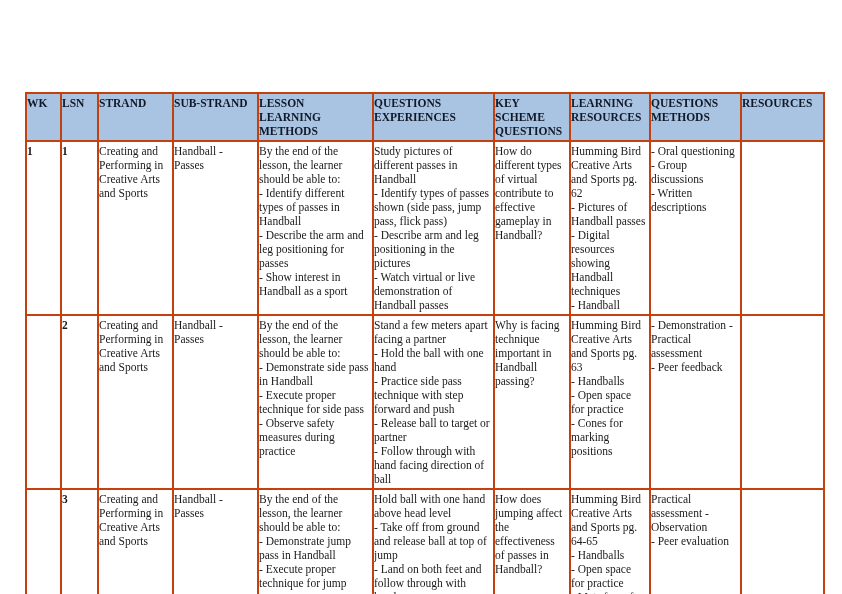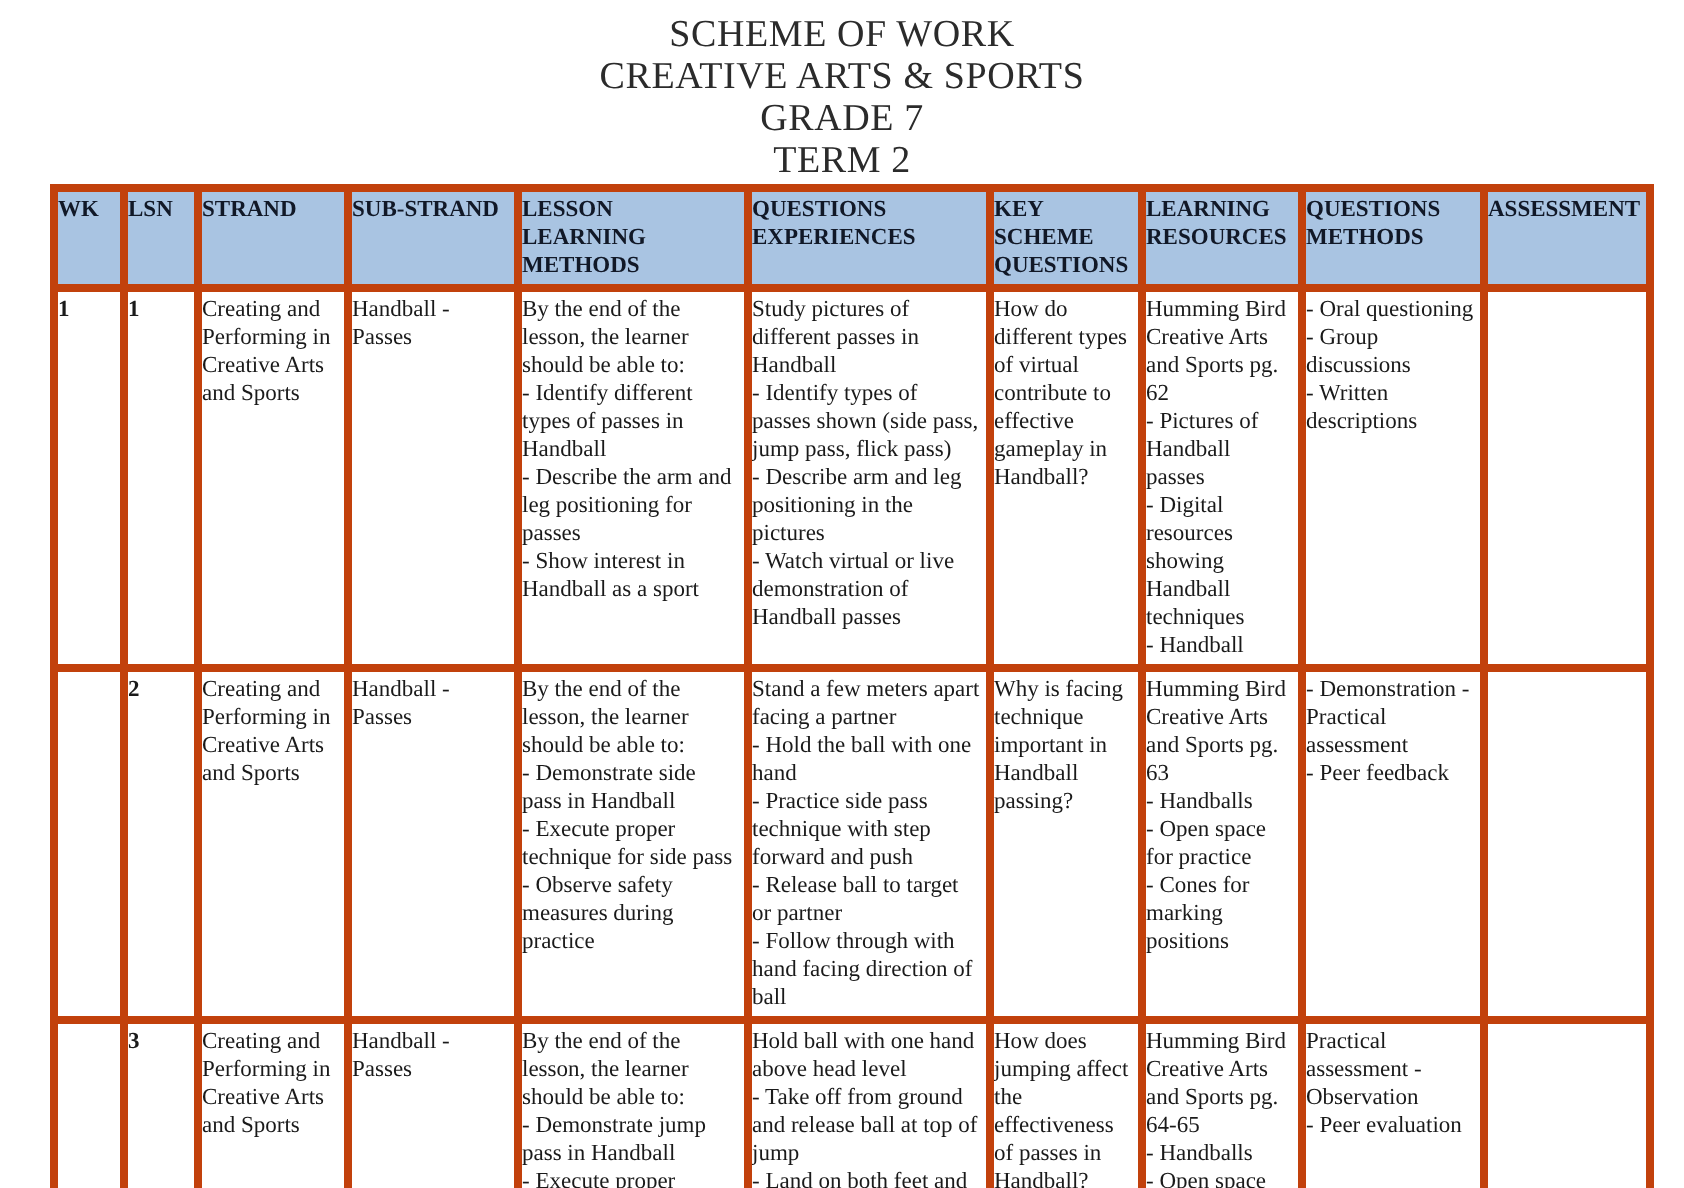--- a/index.html
+++ b/index.html
@@ -30,21 +30,21 @@
     position: absolute;
     left: 25px;
     top: 92px;
     width: 798px;
     border-collapse: collapse;
     table-layout: fixed;
     border: 2px solid #000000;
   }
   table.scheme th,
   table.scheme td {
-    border: 4px solid #c2410c;
+    border: 2px solid #c2410c;
     vertical-align: top;
     text-align: left;
     padding: 2px 3px 2px 0;
     font-size: 11.5px;
     line-height: 14px;
     overflow: hidden;
   }
   table.scheme th {
     background: #a9c4e2;
     font-weight: bold;
@@ -73,26 +73,20 @@
   table.scheme thead tr        { height: 40px; }
   table.scheme tbody tr.r0     { height: 162px; }
   table.scheme tbody tr.r1     { height: 152px; }
   table.scheme tbody tr.r2     { height: 118px; }
 </style>
 </head>
 <body>
 
 <div class="page">
 
-  <div class="title-block">
-    <div class="title-line">SCHEME OF WORK</div>
-    <div class="title-line">CREATIVE ARTS &amp; SPORTS</div>
-    <div class="title-line">GRADE 7</div>
-    <div class="title-line">TERM 2</div>
-  </div>
 
   <table class="scheme">
     <colgroup>
         <col class="c-wk">
         <col class="c-lsn">
         <col class="c-strand">
         <col class="c-sub_strand">
         <col class="c-outcomes">
         <col class="c-experiences">
         <col class="c-key_inquiry">
@@ -104,21 +98,21 @@
       <tr>
           <th>WK</th>
           <th>LSN</th>
           <th>STRAND</th>
           <th>SUB-STRAND</th>
           <th>LESSON LEARNING METHODS</th>
           <th>QUESTIONS EXPERIENCES</th>
           <th>KEY SCHEME QUESTIONS</th>
           <th>LEARNING RESOURCES</th>
           <th>QUESTIONS METHODS</th>
-          <th>ASSESSMENT</th>
+          <th>RESOURCES</th>
         </tr>
     </thead>
     <tbody>
         <tr class="r0">
           <td class="col-wk">1</td>
           <td class="col-lsn">1</td>
           <td class="col-strand">Creating and Performing in Creative Arts and Sports</td>
           <td class="col-sub_strand">Handball - Passes</td>
           <td class="col-outcomes">By the end of the lesson, the learner should be able to:
 - Identify different types of passes in Handball

